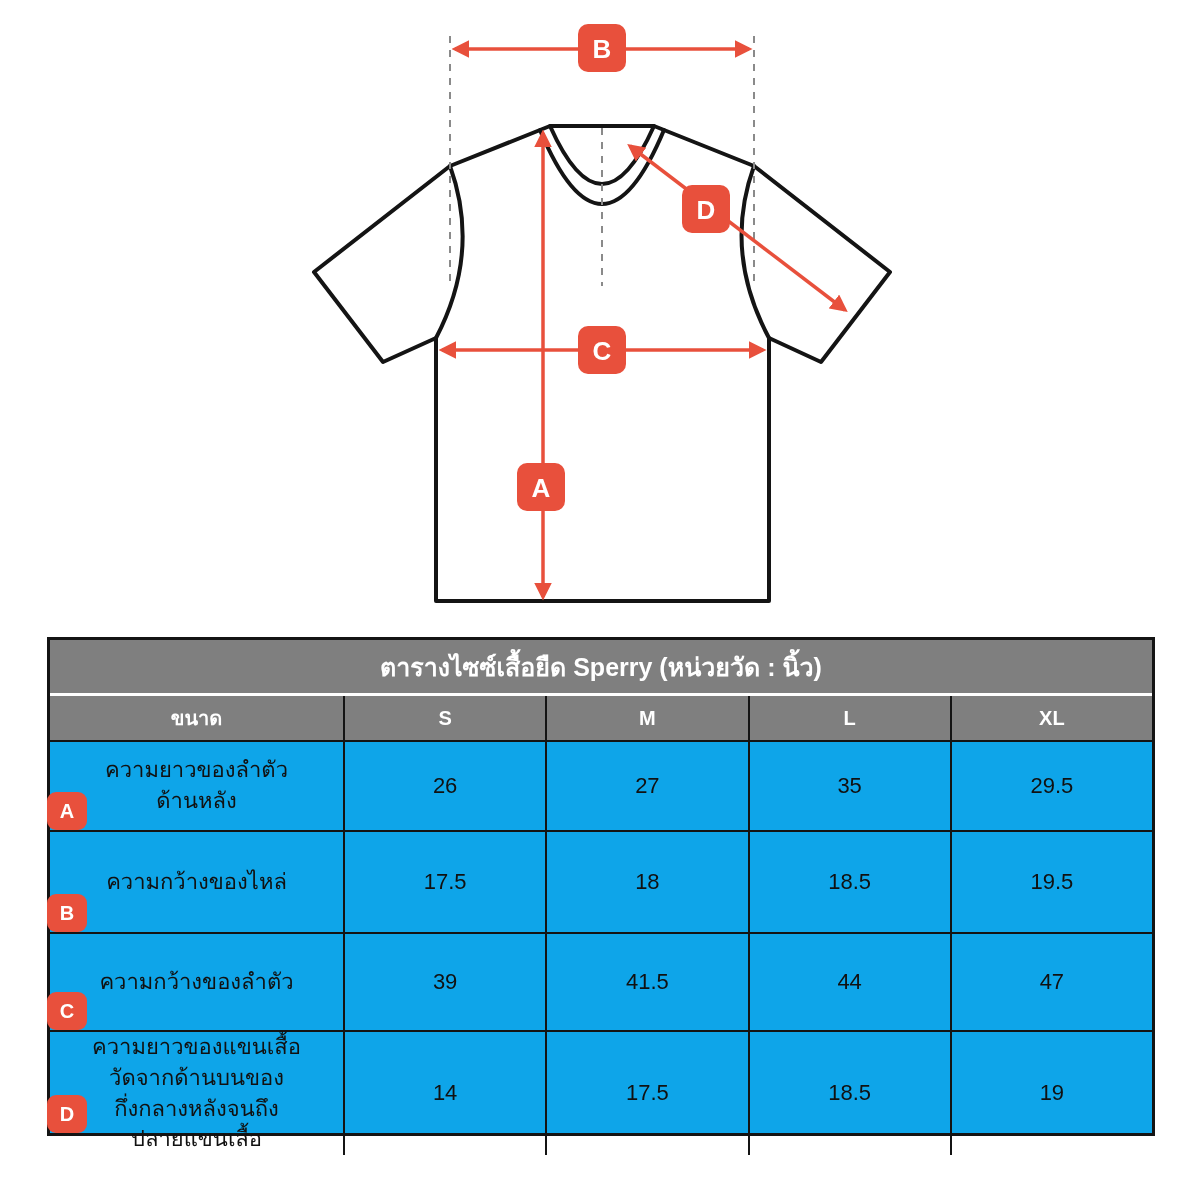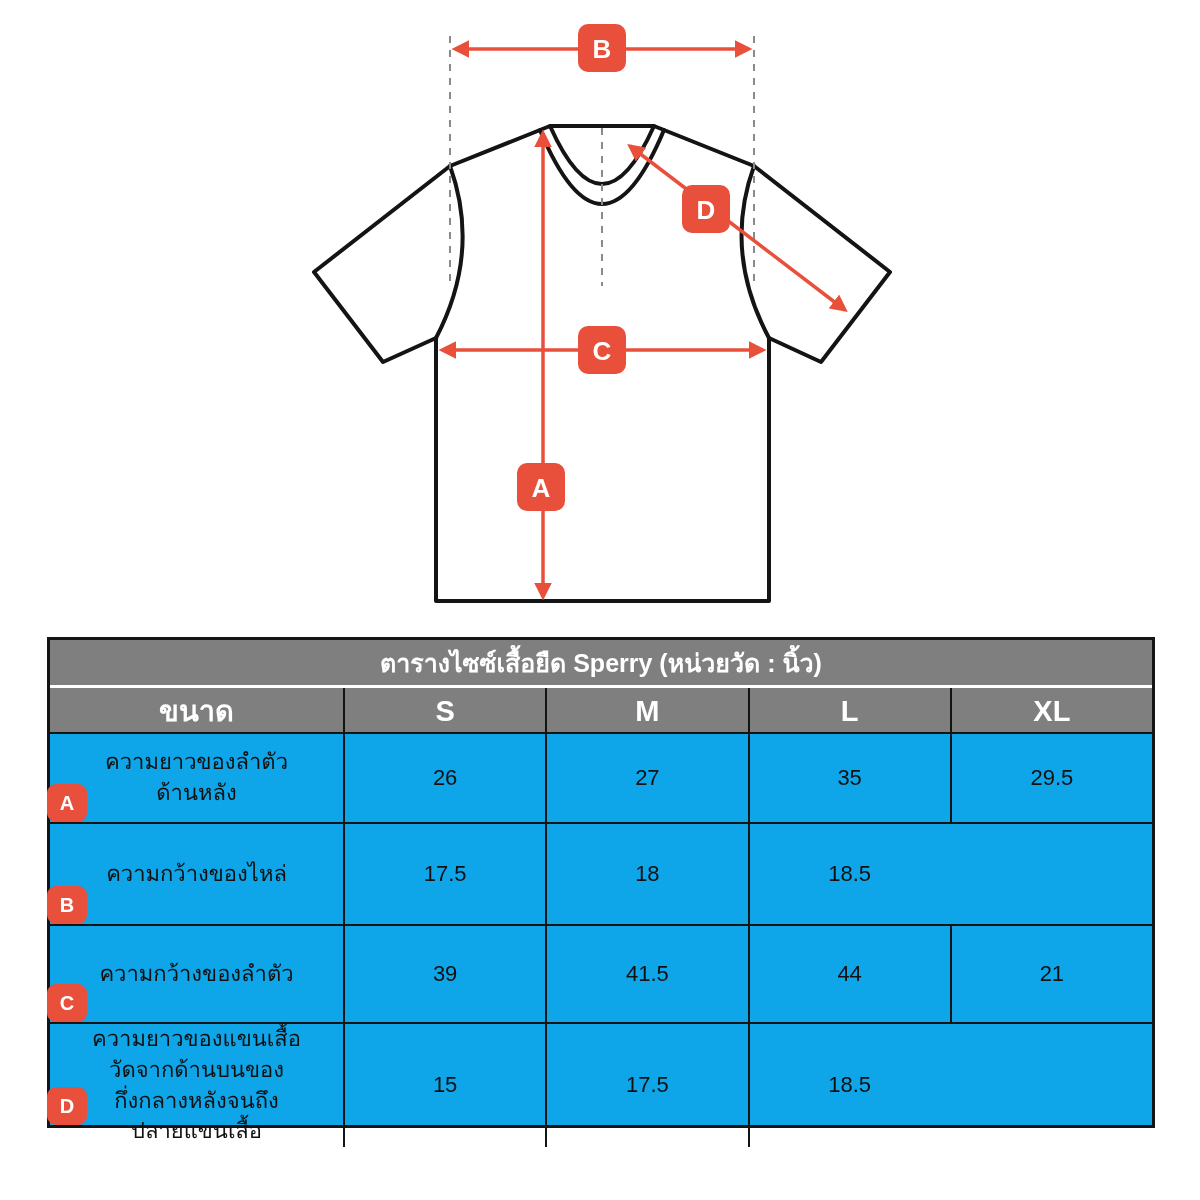--- a/index.html
+++ b/index.html
@@ -21,31 +21,31 @@
   .badge-rect{fill:var(--accent);}
   .badge-letter{fill:#ffffff;font-size:26px;font-weight:bold;text-anchor:middle;dominant-baseline:central;}
   #ah path{fill:var(--accent);}
 
   
   .size-table{
     position:absolute;left:47px;top:637px;width:1108px;
     border:3px solid var(--line);background:#fff;
   }
   .t-title{
-    height:48px;background:var(--gray);color:#fff;
+    height:56px;background:var(--gray);color:#fff;
     display:flex;align-items:center;justify-content:center;
     font-size:25px;font-weight:bold;border-bottom:3px solid #ffffff;
   }
   .t-header{
     display:grid;grid-template-columns:293px 1fr 1fr 1fr 1fr;
     height:44px;background:var(--gray);color:#fff;
   }
   .t-header .hcell{
     display:flex;align-items:center;justify-content:center;
-    font-size:29px;font-weight:bold;
+    font-size:20px;font-weight:bold;
   }
   .t-header .hcell + .hcell{border-left:2px solid var(--line);}
   .t-row{
     display:grid;grid-template-columns:293px 1fr 1fr 1fr 1fr;
     border-top:2px solid var(--line);position:relative;background:#0ea5e9;
   }
   .t-row .cell{
     display:flex;align-items:center;justify-content:center;
     font-size:22px;color:#111;text-align:center;line-height:1.4;
   }
@@ -130,43 +130,45 @@
       <div class="row-badge">A</div>
     </div>
 
     <div class="t-row" style="height:102px">
       <div class="cell">
         <div><span>ความกว้างของไหล่</span></div>
       </div>
       <div class="cell">17.5</div>
       <div class="cell">18</div>
       <div class="cell">18.5</div>
+      <div class="cell">19.5</div>
       <div class="row-badge">B</div>
     </div>
 
     <div class="t-row" style="height:98px">
       <div class="cell">
         <div><span>ความกว้างของลำตัว</span></div>
       </div>
       <div class="cell">39</div>
       <div class="cell">41.5</div>
       <div class="cell">44</div>
-      <div class="cell">21</div>
+      <div class="cell">47</div>
       <div class="row-badge">C</div>
     </div>
 
     <div class="t-row" style="height:103px">
       <div class="cell">
         <div>
           <span>ความยาวของแขนเสื้อ</span><br>
           <span>วัดจากด้านบนของ</span><br>
           <span>กึ่งกลางหลังจนถึง</span><br>
           <span>ปลายแขนเสื้อ</span>
         </div>
       </div>
-      <div class="cell">15</div>
+      <div class="cell">14</div>
       <div class="cell">17.5</div>
       <div class="cell">18.5</div>
+      <div class="cell">19</div>
       <div class="row-badge">D</div>
     </div>
 
   </div>
 </div>
 
 </body></html>

